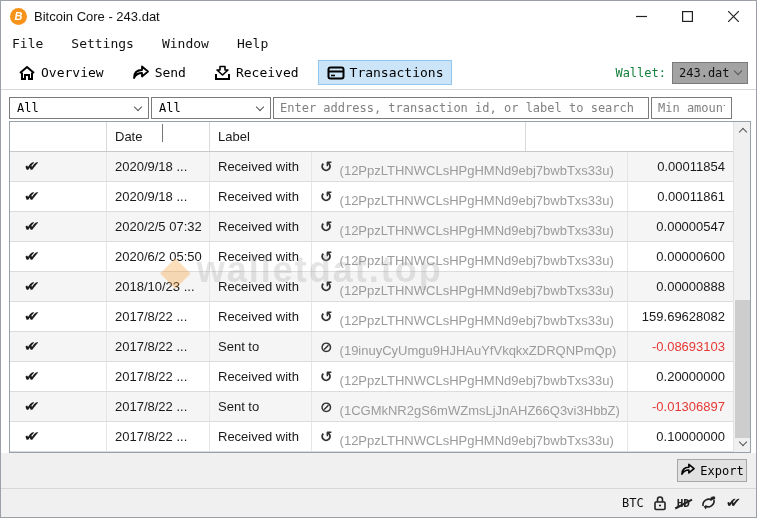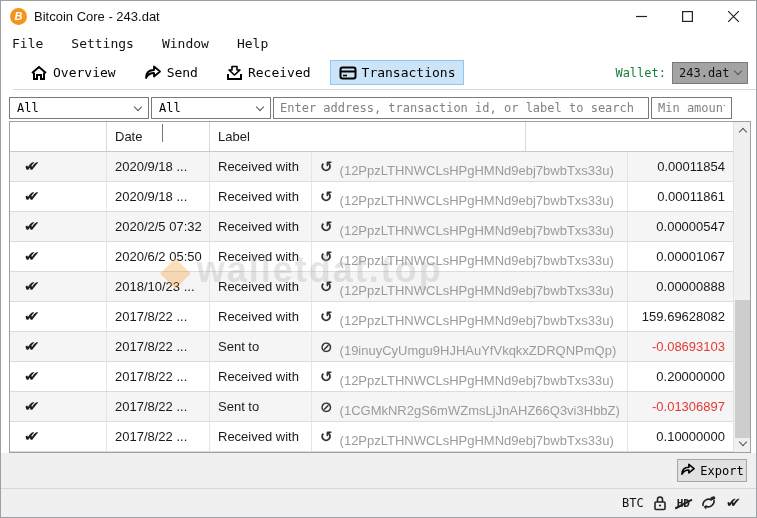--- a/index.html
+++ b/index.html
@@ -13,21 +13,21 @@
   .title { font-size:13px; color:#111; }
   .wincontrols { margin-left:auto; display:flex; height:100%; }
   .wc { width:46px; height:100%; display:flex; align-items:center; justify-content:center; color:#222; cursor:default; }
   .wc svg { display:block; }
 
   
   .menubar { position:absolute; top:30px; left:0; right:0; height:25px; display:flex; align-items:center; padding-left:9px; background:#fff; }
   .menuitem { font-size:13px; color:#111; margin-right:24px; padding:2px 2px; }
 
   
-  .toolbar { position:absolute; top:55px; left:12px; right:0; height:34px; display:flex; align-items:center; padding:0 8px; background:#fff; border-bottom:1px solid #d8d8d8; }
+  .toolbar { position:absolute; top:55px; left:0; right:0; height:34px; display:flex; align-items:center; padding:0 8px; background:#fff; border-bottom:1px solid #d8d8d8; }
   .tbtn { display:flex; align-items:center; gap:5px; font-size:13px; color:#000; padding:4px 8px; margin-right:10px; border:1px solid transparent; }
   .tbtn svg { display:block; }
   .tbtn.active { background:#cce4f7; border:1px solid #8fc6f2; }
   .walletarea { margin-left:auto; display:flex; align-items:center; gap:6px; }
   .walletlabel { font-size:12px; color:#15803d; }
   .walletselect { width:76px; height:22px; border:1px solid #7a7a7a; background:#a3a3a3; display:flex; align-items:center; padding:0 6px; font-size:12px; color:#111; justify-content:space-between; }
 
   
   .chev { width:6px; height:6px; border-right:1px solid #555; border-bottom:1px solid #555; transform:rotate(45deg); margin-top:-3px; }
   .chev.up { transform:rotate(-135deg); margin-top:3px; }
@@ -239,21 +239,21 @@
               <span>✔</span>
               <span class="ck2">✔</span>
             </span>
           </div>
           <div class="c w-date">2020/6/2 05:50</div>
           <div class="c w-type">Received with</div>
           <div class="c w-label">
             <span class="dicon">↺</span>
             <span class="addr">(12PpzLTHNWCLsHPgHMNd9ebj7bwbTxs33u)</span>
           </div>
-          <div class="c w-amount c-amount">0.00001067</div>
+          <div class="c w-amount c-amount">0.00000600</div>
         </div>
         <div class="trow odd">
           <div class="c w-status">
             <span class="dblcheck">
               <span>✔</span>
               <span class="ck2">✔</span>
             </span>
           </div>
           <div class="c w-date">2018/10/23 ...</div>
           <div class="c w-type">Received with</div>

